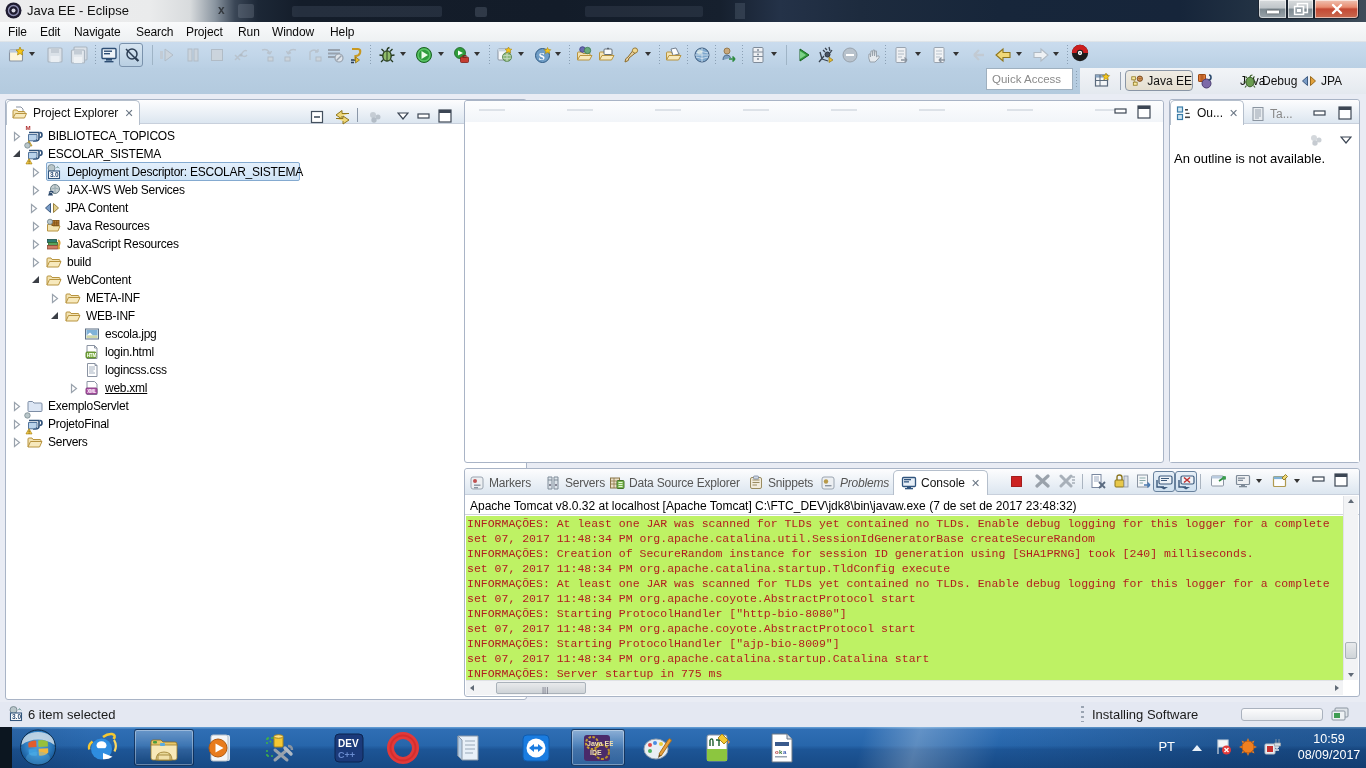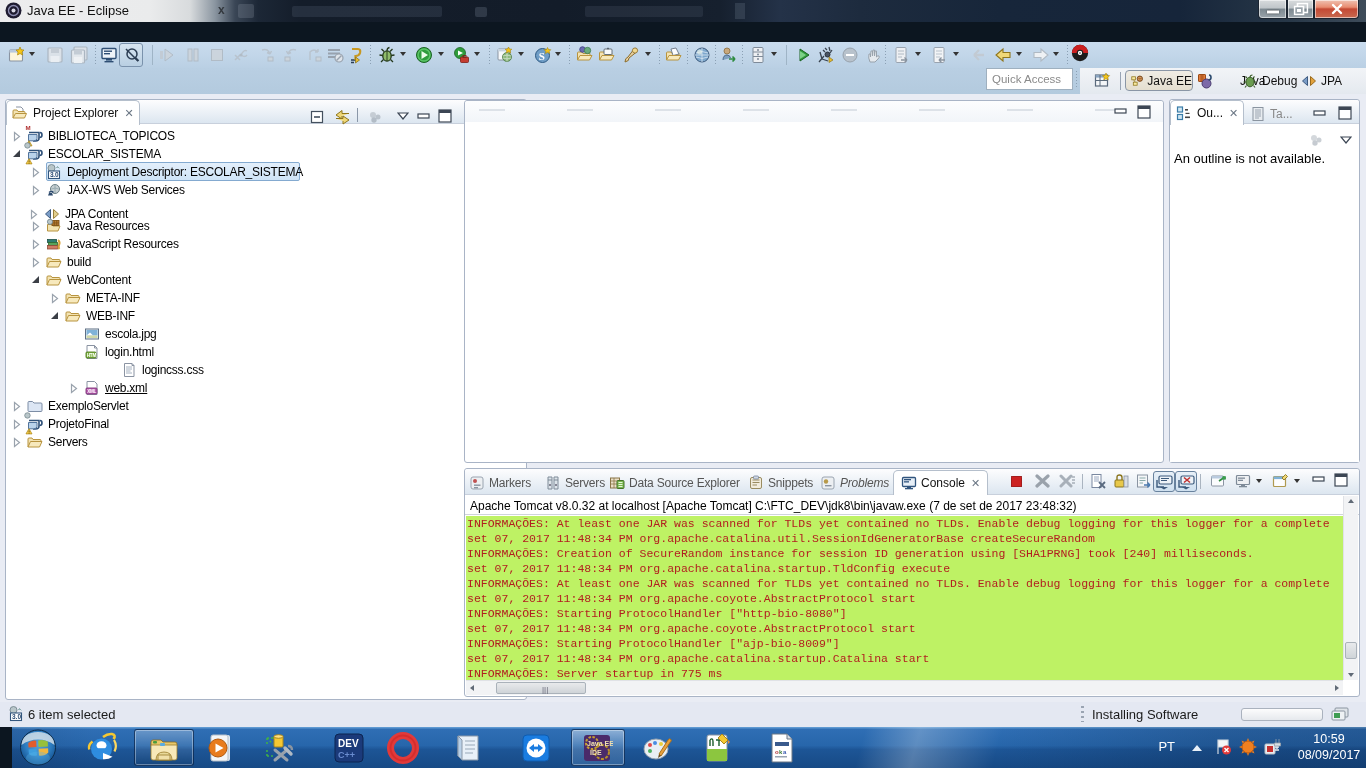--- a/index.html
+++ b/index.html
@@ -225,20 +225,30 @@
           </svg>
         </div>
       <div class="wbtn close">
           <svg class="g" width="14" height="12" viewBox="0 0 14 12">
             <path d="M3 2 L11 10 M11 2 L3 10" stroke="#fff" stroke-width="2.4" stroke-linecap="round"></path>
           </svg>
         </div>
     </div>
   </div>
 
+  <div id="menubar">
+    <span style="left:8px;">File</span>
+    <span style="left:40px;">Edit</span>
+    <span style="left:74px;">Navigate</span>
+    <span style="left:136px;">Search</span>
+    <span style="left:186px;">Project</span>
+    <span style="left:238px;">Run</span>
+    <span style="left:272px;">Window</span>
+    <span style="left:330px;">Help</span>
+  </div>
 
   <div id="toolbar1">
     <div class="ti" style="left:8px;">
         <svg viewBox="0 0 18 18">
           <rect x="1.5" y="4" width="13" height="11" rx="1" fill="#fdf6dc" stroke="#8a94a2" stroke-width="1.1"></rect>
           <rect x="1.5" y="4" width="13" height="2.6" fill="#b9cade"></rect>
           <path d="M12 1 L13.2 3.8 L16 4 L14 6 L14.5 9 L12 7.5 L9.5 9 L10 6 L8 4 L10.8 3.8 Z" fill="#f5c518" stroke="#a8860d" stroke-width=".7"></path>
         </svg>
       </div>
     <div class="tarr" style="left:29px;"></div>
@@ -658,21 +668,21 @@
                 <path d="M5.5 4.5 L10.5 8.5 L5.5 12.5 Z" fill="#fff" stroke="#9aa3ad" stroke-width="1.2"></path>
               </svg>
             </span>
             <span class="tw">
               <svg viewBox="0 0 16 16">
                 <use href="#s-jaxws"></use>
               </svg>
             </span>
             <span class="lbl">JAX-WS Web Services</span>
           </div>
-        <div class="row l1" style="top:80px;padding-left:20px;">
+        <div class="row l1" style="top:74px;padding-left:20px;">
             <span class="tw">
               <svg width="16" height="16" viewBox="0 0 16 16">
                 <path d="M5.5 4.5 L10.5 8.5 L5.5 12.5 Z" fill="#fff" stroke="#9aa3ad" stroke-width="1.2"></path>
               </svg>
             </span>
             <span class="tw">
               <svg viewBox="0 0 16 16">
                 <use href="#s-jpa"></use>
               </svg>
             </span>
@@ -767,21 +777,21 @@
           </div>
         <div class="row l3" style="top:218px;">
             <span class="tw"></span>
             <span class="tw">
               <svg viewBox="0 0 16 16">
                 <use href="#s-html"></use>
               </svg>
             </span>
             <span class="lbl">login.html</span>
           </div>
-        <div class="row l3" style="top:236px;margin-left:37px;">
+        <div class="row l3" style="top:236px;">
             <span class="tw"></span>
             <span class="tw">
               <svg viewBox="0 0 16 16">
                 <use href="#s-css"></use>
               </svg>
             </span>
             <span class="lbl">logincss.css</span>
           </div>
         <div class="row l3" style="top:254px;text-decoration:underline;">
             <span class="tw">

